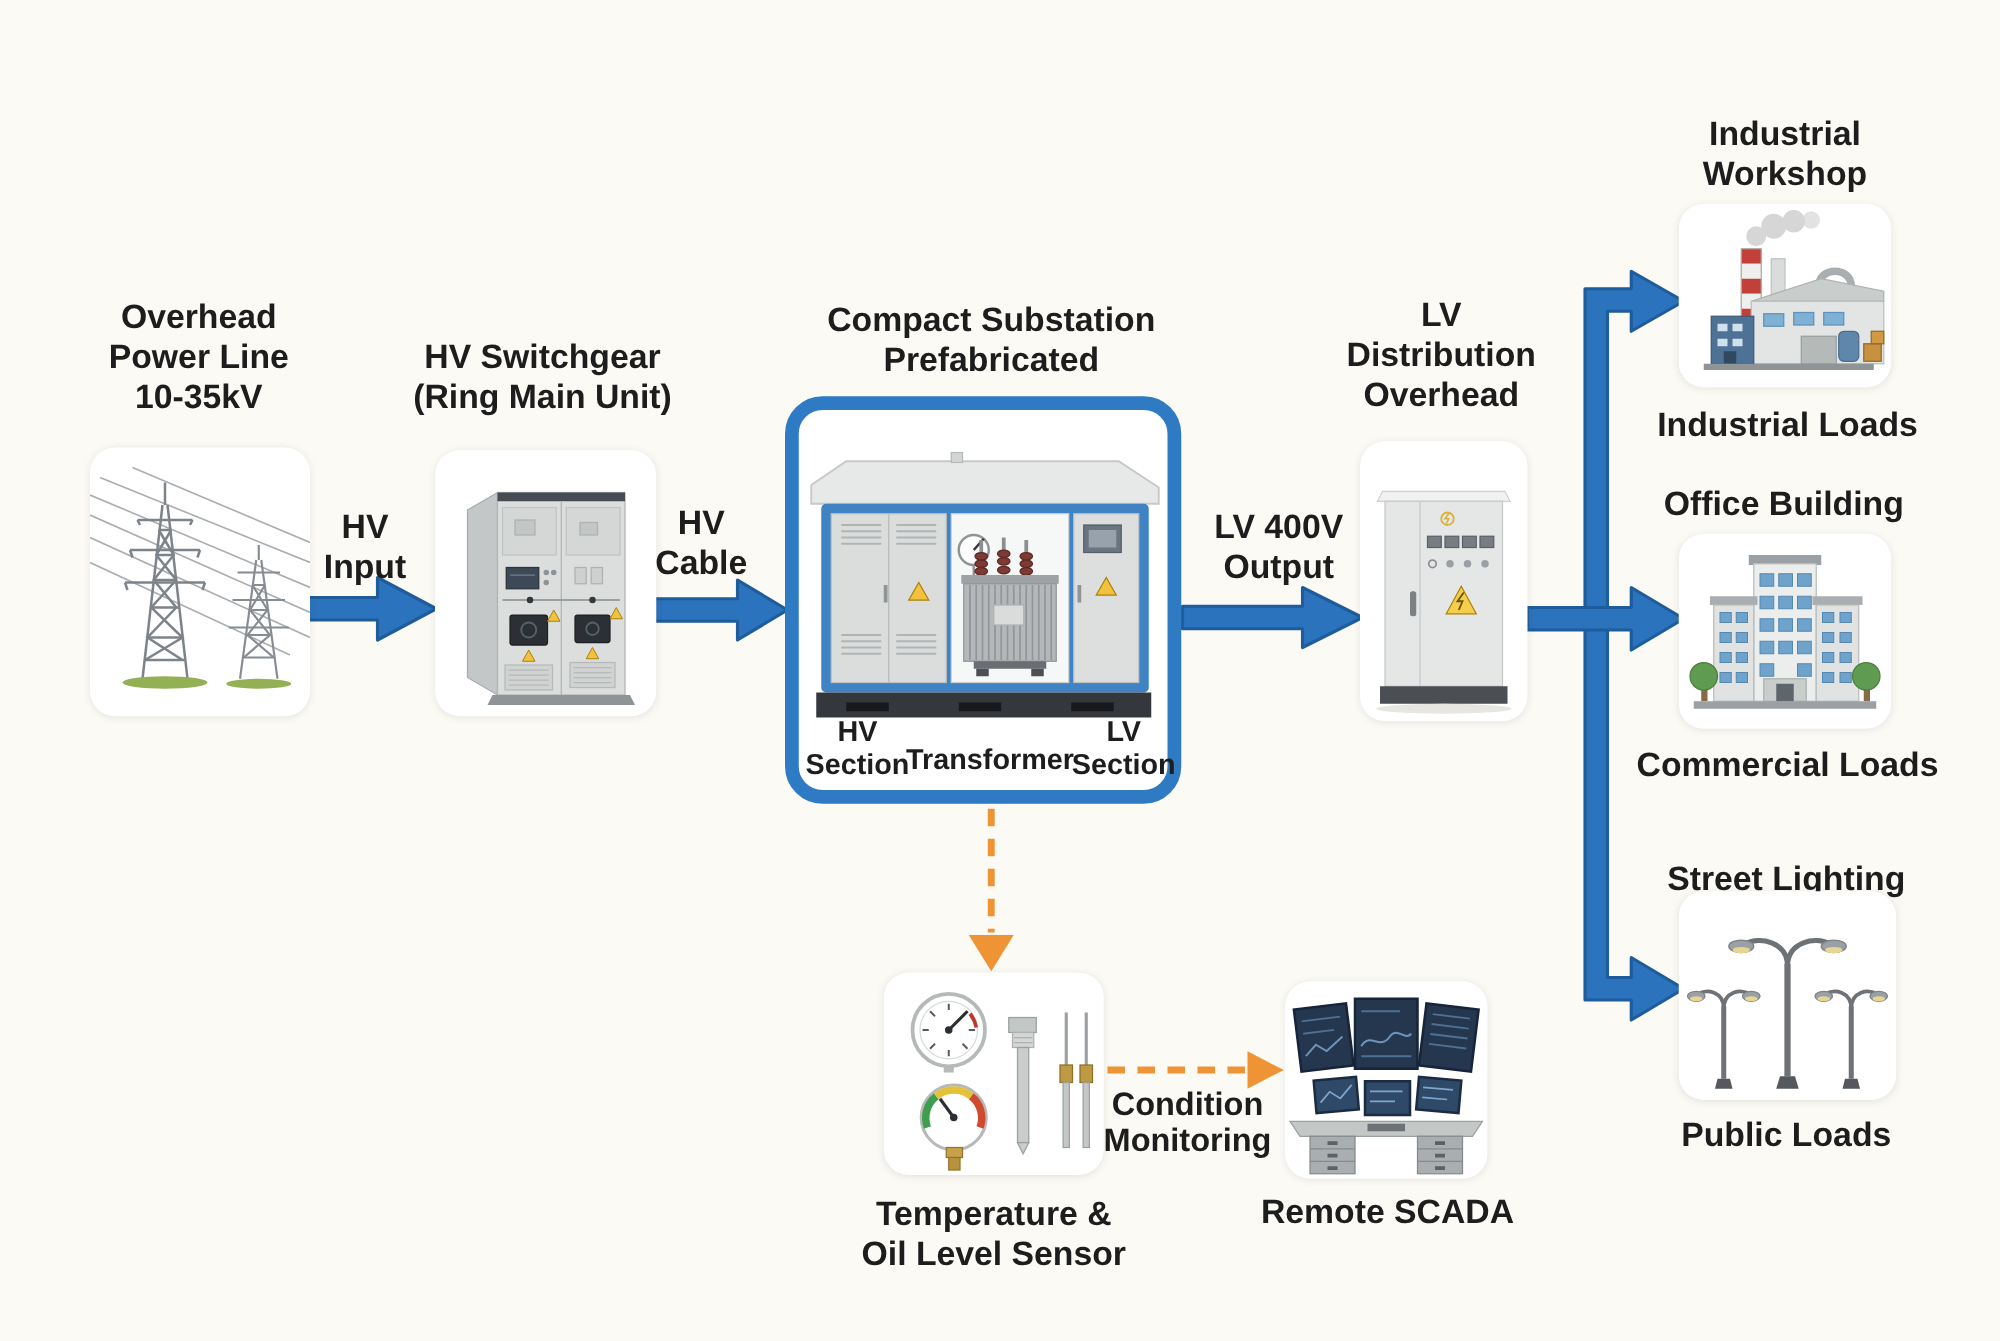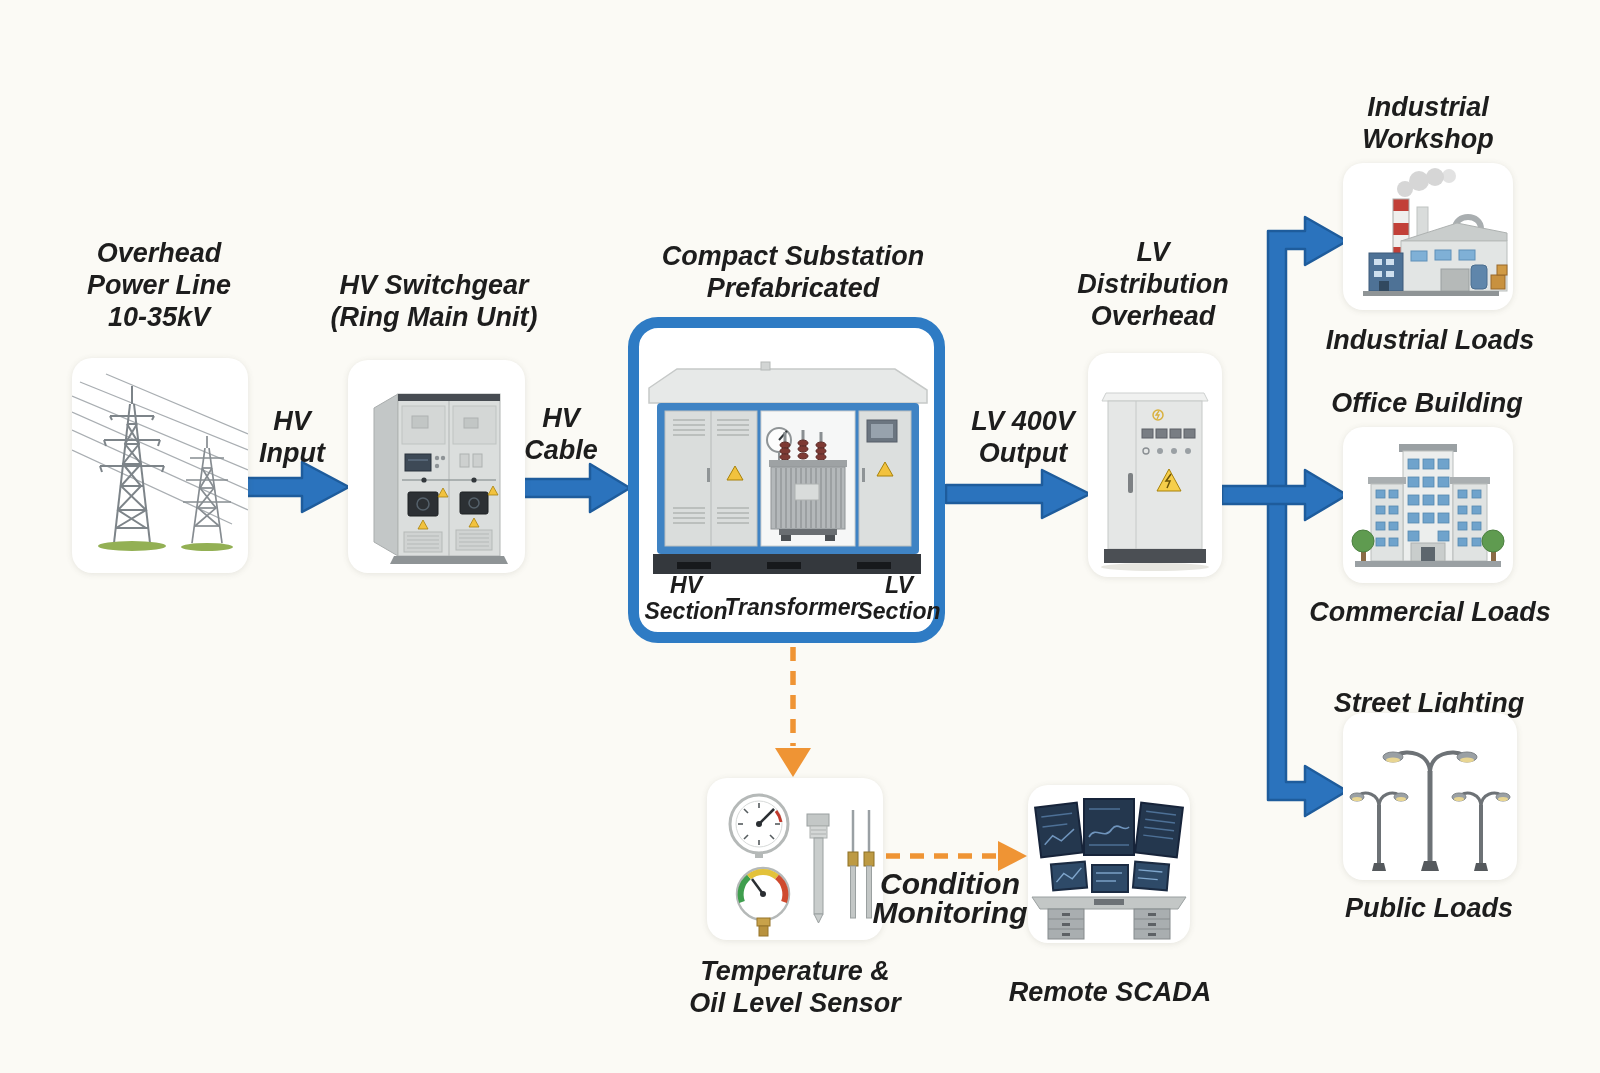--- a/index.html
+++ b/index.html
@@ -5,21 +5,20 @@
   html,body{margin:0;padding:0;}
   body{
     position:relative;width:1600px;height:1073px;overflow:hidden;
     background:var(--background,#fbfaf5);
     font-family:"Liberation Sans",sans-serif;color:var(--text,#1d1d1d);
   }
   .lbl{
     position:absolute;transform:translateX(-50%);text-align:center;
     font-weight:600;font-size:27px;line-height:32px;white-space:nowrap;
     color:var(--text,#1d1d1d);
-    font-style:italic;
   }
   .lbl.small{font-size:23px;line-height:26px;}
   .card{
     position:absolute;background:#ffffff;border-radius:20px;
     box-shadow:0 1px 6px rgba(70,70,55,.12);
   }
   .card > svg{position:absolute;left:0;top:0;width:100%;height:100%;}
   .substation-box{
     position:absolute;left:628px;top:317px;width:317px;height:326px;
     box-sizing:border-box;border:11px solid var(--substation-border-blue,#2e7bc4);
@@ -486,21 +485,21 @@
       <rect x="157" y="74" width="10" height="14" fill="#bd9a43" stroke="#8e7025"></rect>
       <rect x="159.5" y="88" width="5" height="52" fill="#c3c7c6" stroke="#9aa0a0"></rect>
     </g>
   </svg>
 </div>
 <div class="lbl" style="left:795px;top:955px;">
   <div>Temperature &amp;</div>
   <div>Oil Level Sensor</div>
 </div>
 
-<div class="lbl" style="left:950px;top:869px;font-size:30px;line-height:29px;">
+<div class="lbl" style="left:950px;top:869px;font-size:26px;line-height:29px;">
   <div>Condition</div>
   <div>Monitoring</div>
 </div>
 
 <div class="card" style="left:1028px;top:785px;width:162px;height:158px;">
   <svg viewBox="0 0 162 158">
     <g>
       <g transform="rotate(-7 31 45)">
         <rect x="10" y="20" width="42" height="50" fill="#24374e" stroke="#17243a" stroke-width="2"></rect>
         <line x1="15" y1="30" x2="46" y2="30" stroke="#4d7096" stroke-width="1.5"></line>
@@ -544,15 +543,15 @@
         <rect x="34" y="148" width="8" height="3" fill="#5d6165"></rect>
       <rect x="106" y="124" width="36" height="30" fill="#a9aeb0" stroke="#868b8d"></rect>
       <line x1="106" y1="134" x2="142" y2="134" stroke="#868b8d"></line>
         <line x1="106" y1="144" x2="142" y2="144" stroke="#868b8d"></line>
       <rect x="120" y="128" width="8" height="3" fill="#5d6165"></rect>
         <rect x="120" y="138" width="8" height="3" fill="#5d6165"></rect>
         <rect x="120" y="148" width="8" height="3" fill="#5d6165"></rect>
     </g>
   </svg>
 </div>
-<div class="lbl" style="left:1110px;top:953px;margin-top:23px;">
+<div class="lbl" style="left:1110px;top:953px;">
   <div>Remote SCADA</div>
 </div>
 
 </body></html>

